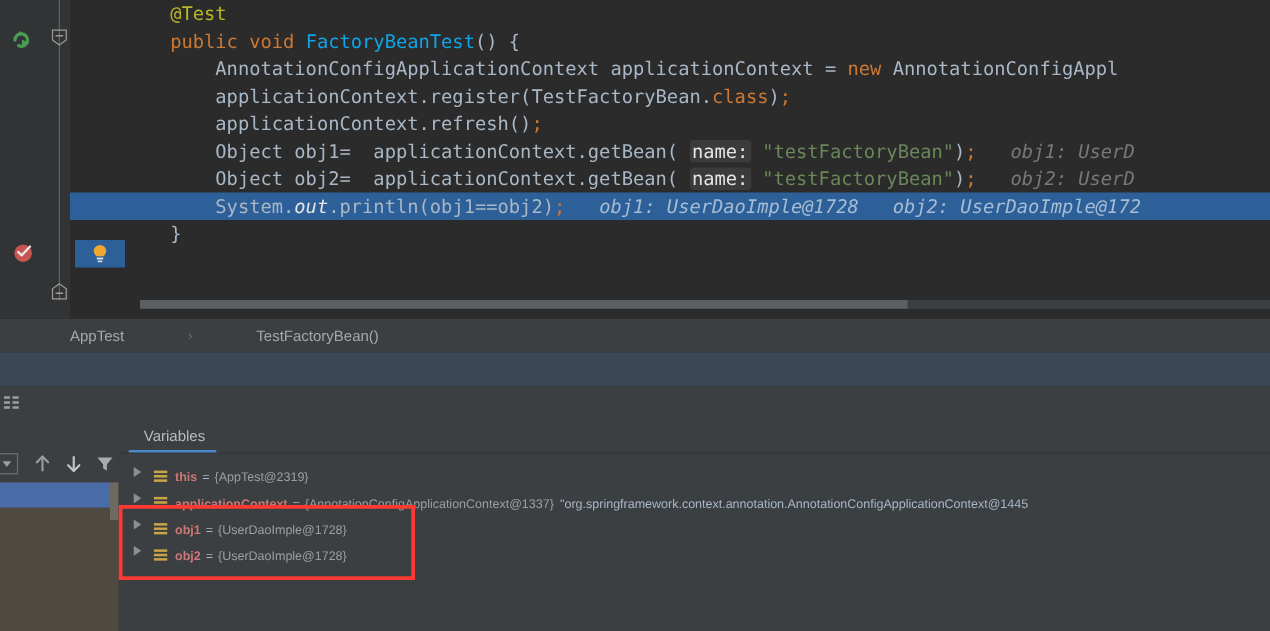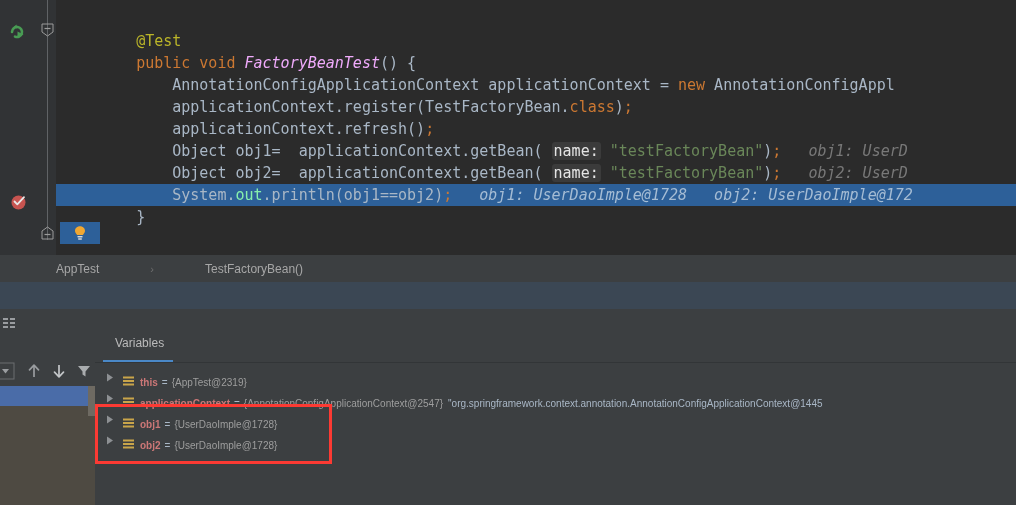--- a/index.html
+++ b/index.html
@@ -13,35 +13,35 @@
   
   .editor{position:absolute;left:0;top:0;width:1016px;height:255px;background:#2b2b2b;overflow:hidden;}
   .gutter{position:absolute;left:0;top:0;width:40px;height:255px;background:#313335;}
   .gutter-run-icon{position:absolute;left:8px;top:22px;width:20px;height:20px;}
   .gutter-bp-icon{position:absolute;left:10px;top:193px;width:18px;height:18px;}
   .foldcol{position:absolute;left:40px;top:0;width:16px;height:255px;background:#313335;}
   .fold-line{position:absolute;left:7px;top:0;width:1px;height:240px;background:#606366;}
   .fold-top{position:absolute;left:1px;top:23px;width:13px;height:14px;}
   .fold-bot{position:absolute;left:1px;top:226px;width:13px;height:14px;}
 
-  .codearea{position:absolute;left:56px;top:0;right:0;height:225px;background:#2b2b2b;margin-top:30px;}
+  .codearea{position:absolute;left:56px;top:0;right:0;height:225px;background:#2b2b2b;}
   .bulb{position:absolute;left:4px;top:192px;width:40px;height:22px;background:#2b2b2b;display:flex;align-items:center;justify-content:center;}
   .bulbon{background:#2d6099;}
   .code{position:absolute;left:0;top:0;right:0;top:0;
         font-family:"DejaVu Sans Mono","Liberation Mono",monospace;
         font-size:15px;line-height:22px;white-space:pre;}
   .ln{position:absolute;left:0;right:0;height:22px;white-space:pre;padding-left:44px;box-sizing:border-box;}
   .ln.sel{background:#2d6099;padding-left:44px;}
 
   .t-anno{color:#bbb529;}
   .t-kw{color:#cc7832;}
   .t-id{color:#a9b7c6;}
-  .t-method{color:#f0abfc;font-style:italic;}
+  .t-method{color:#0ea5e9;}
   .t-str{color:#6a8759;}
-  .t-static{color:#86efac;}
+  .t-static{color:#e5e5e5;font-style:italic;}
   .t-punc{color:#a9b7c6;}
   .t-semi{color:#cc7832;}
   .t-hint{color:#787878;font-style:italic;}
   .t-hint-sel{color:#a5bcd4;font-style:italic;}
   .param-hint{background:#3b3b3b;color:#e5e5e5;border-radius:3px;padding:0 2px;font-style:normal;}
   .hscroll-track{position:absolute;left:56px;top:240px;right:0;height:7px;background:#3c3f41;}
 
   
   .breadcrumb{position:absolute;left:0;top:255px;width:1016px;height:27px;background:#3c3f41;
               display:flex;align-items:center;padding-left:56px;box-sizing:border-box;
@@ -61,21 +61,21 @@
   .frames-toolbar{position:absolute;left:0;top:20px;width:95px;height:30px;background:#3c3f41;}
   .tb-icon{position:absolute;top:6px;width:18px;height:18px;}
   .frames-list{position:absolute;left:0;top:50px;width:95px;height:119px;background:#4e4a42;}
   .frame-sel{position:absolute;left:0;top:0;width:88px;height:20px;background:#4a6ca8;}
   .frames-scroll{position:absolute;right:0;top:0;width:7px;height:119px;background:#4e4a42;}
   .frames-thumb{position:absolute;right:0;top:0;width:7px;height:30px;background:#6e6a62;}
 
   
   .vars{position:absolute;left:95px;top:0;right:0;height:169px;background:#3c3f41;}
   .tabrow{position:absolute;left:0;top:0;right:0;height:26px;background:#3c3f41;border-bottom:1px solid #323537;}
-  .tab{position:absolute;left:8px;top:0;height:26px;padding:0 12px;display:flex;
+  .tab{position:absolute;left:8px;top:0;height:26px;padding:0 12px;display:flex;align-items:center;
        font-size:12px;color:#bbbbbb;}
   .tab-underline{position:absolute;left:8px;top:24px;width:70px;height:2px;background:#4a88c7;}
   .varlist{position:absolute;left:0;top:27px;right:0;bottom:0;background:#3c3f41;padding-top:4px;}
   .varrow{position:relative;height:21px;display:flex;align-items:flex-end;padding-left:8px;font-size:10px;}
   .twisty{width:14px;height:21px;display:flex;align-items:center;justify-content:center;flex:0 0 14px;}
   .vicon{width:11px;height:12px;flex:0 0 11px;margin-right:6px;margin-left:6px;}
   .vname{color:#cc7777;font-weight:bold;margin-right:4px;}
   .veq{color:#a9b7c6;margin-right:4px;}
   .vval{color:#9e9e9e;white-space:nowrap;}
   .vstr{color:#a9b7c6;}
@@ -222,21 +222,21 @@
                 <path d="M1 0.5 L7 4.5 L1 8.5 Z" fill="#8d9093"></path>
               </svg>
             </span>
             <span class="vicon"><svg width="11" height="12" viewBox="0 0 11 12">
                 <rect x="0" y="0.5" width="11" height="2" fill="#c9a54a"></rect>
                 <rect x="0" y="4" width="11" height="2" fill="#c9a54a"></rect>
                 <rect x="0" y="7.5" width="11" height="2" fill="#c9a54a"></rect>
               </svg></span>
             <span class="vname">applicationContext</span>
             <span class="veq">=</span>
-            <span class="vval">{AnnotationConfigApplicationContext@2547}</span>
+            <span class="vval">{AnnotationConfigApplicationContext@1337}</span>
             <span class="vval vstr" style="margin-left: 5px;">"org.springframework.context.annotation.AnnotationConfigApplicationContext@1445</span>
           </div>
           <div class="varrow">
             <span class="twisty">
               <svg width="8" height="9" viewBox="0 0 8 9">
                 <path d="M1 0.5 L7 4.5 L1 8.5 Z" fill="#8d9093"></path>
               </svg>
             </span>
             <span class="vicon"><svg width="11" height="12" viewBox="0 0 11 12">
                 <rect x="0" y="0.5" width="11" height="2" fill="#c9a54a"></rect>

